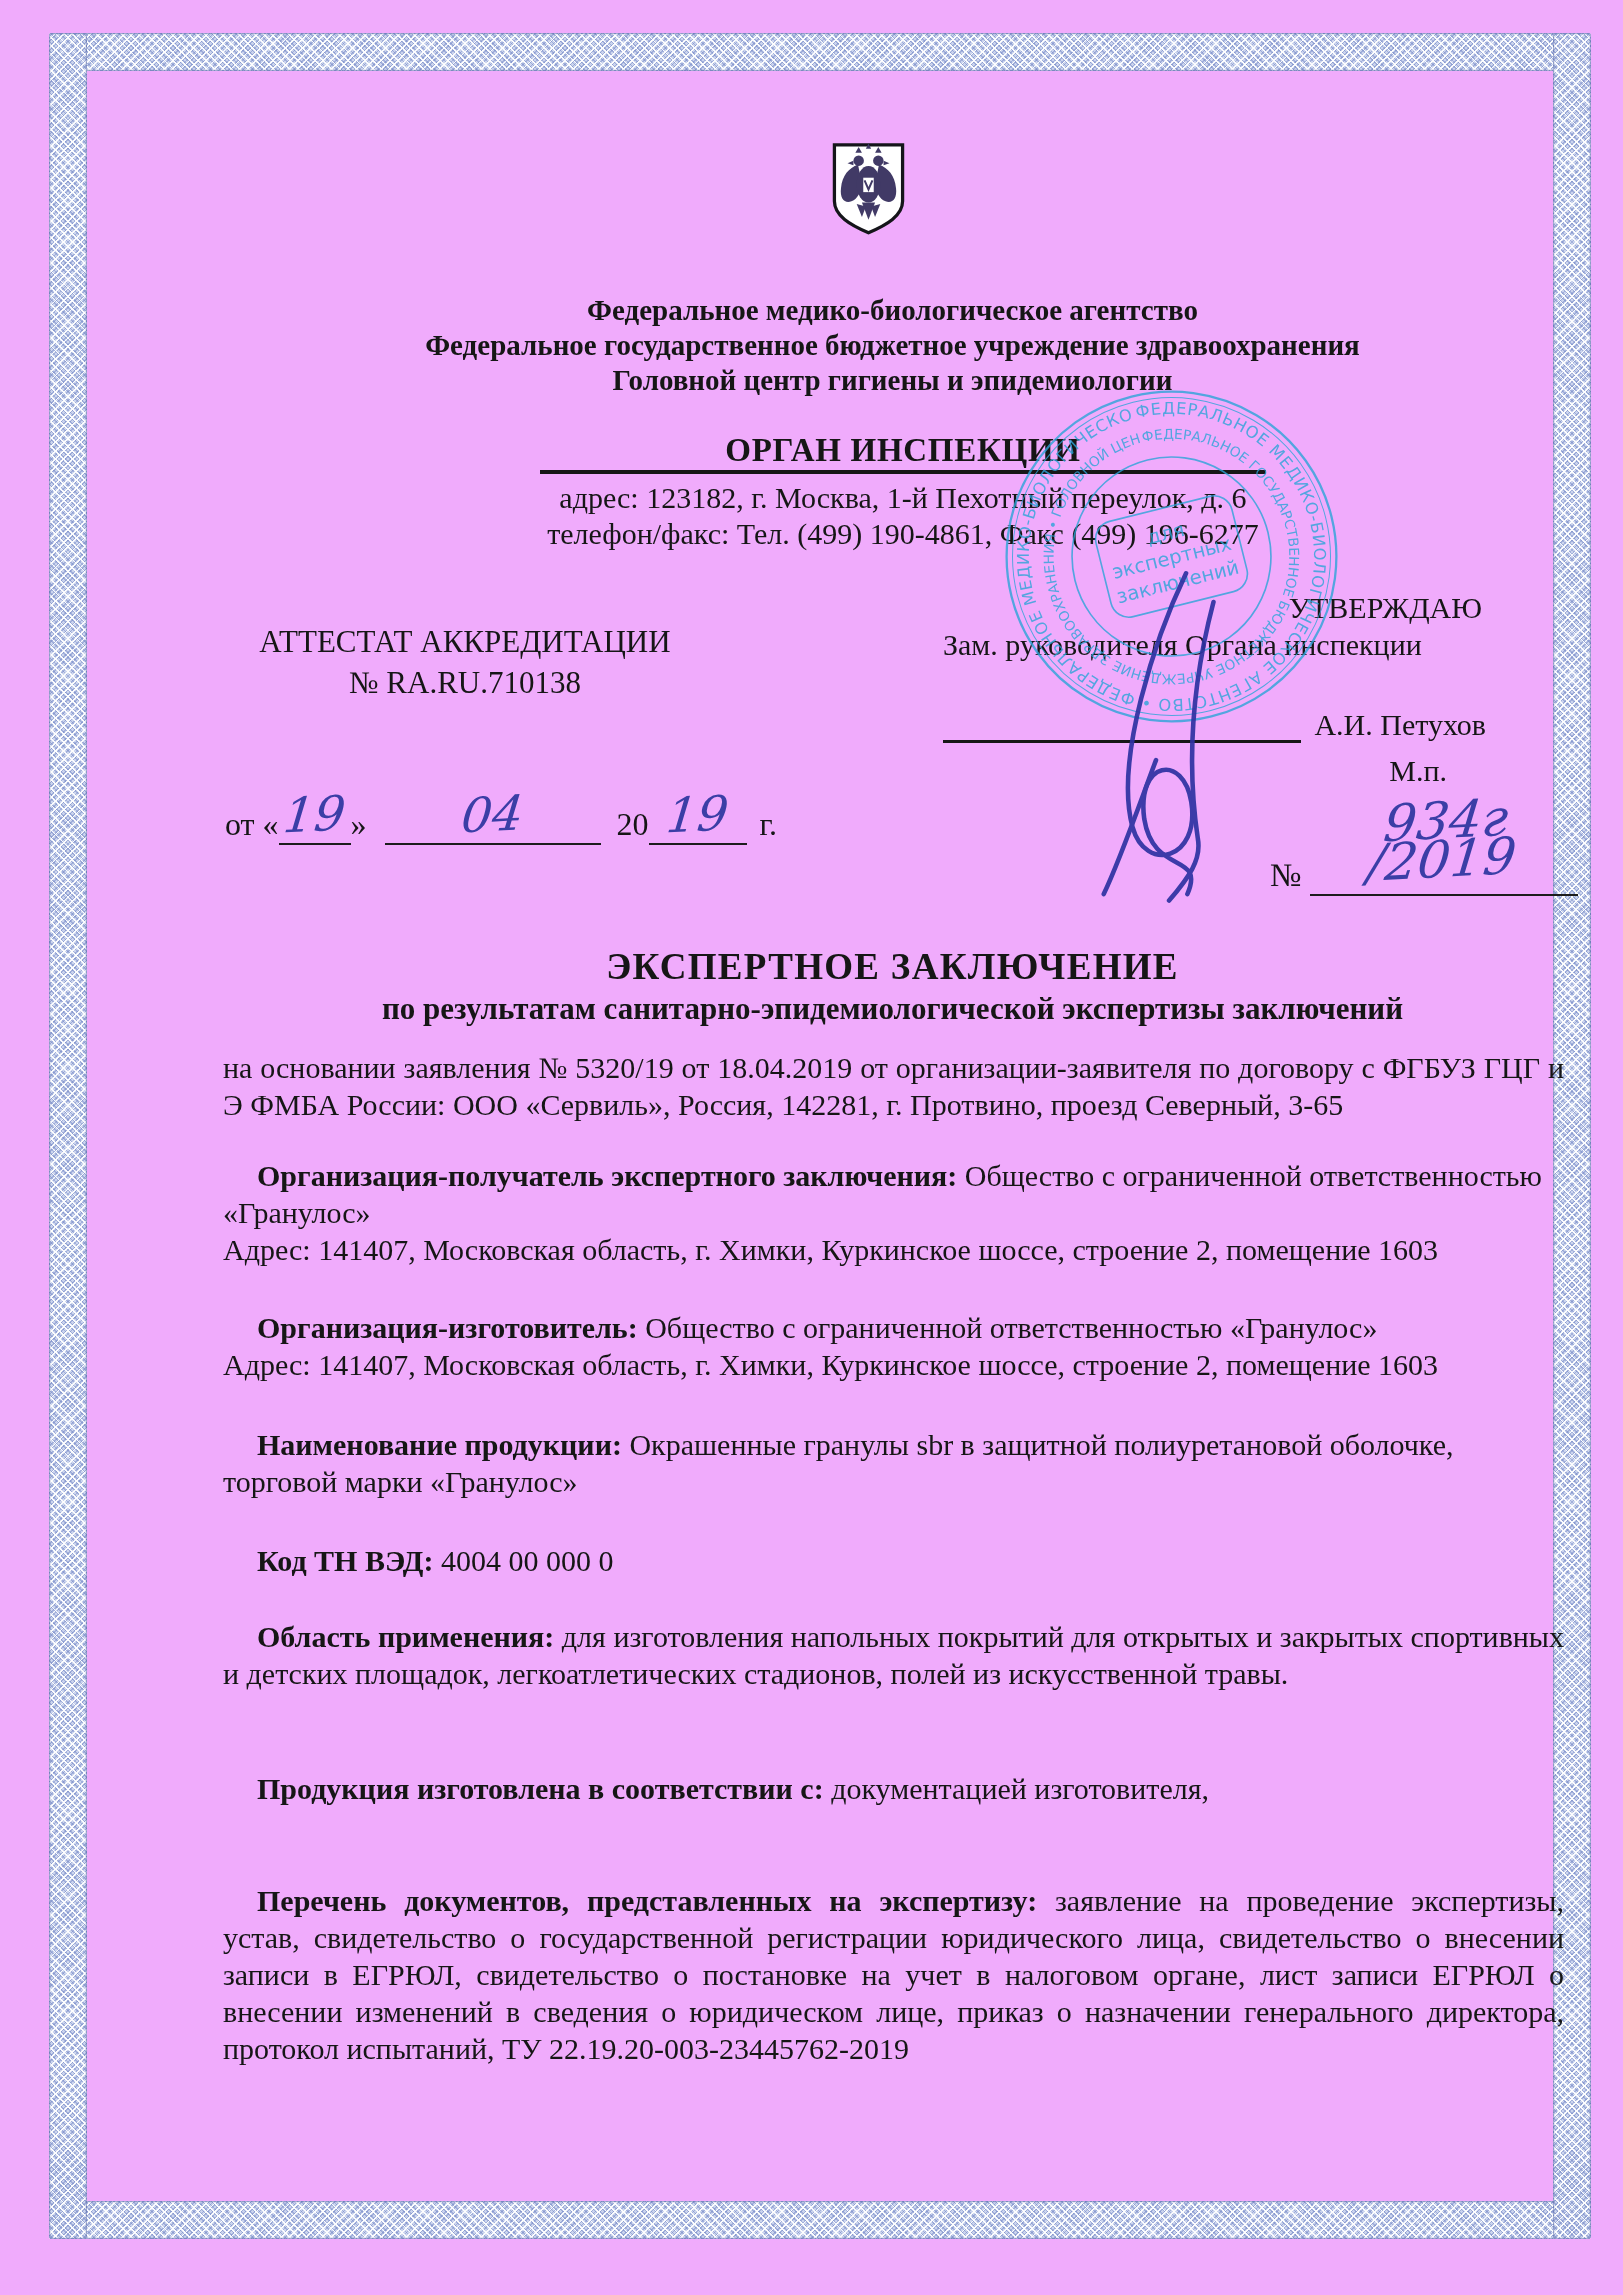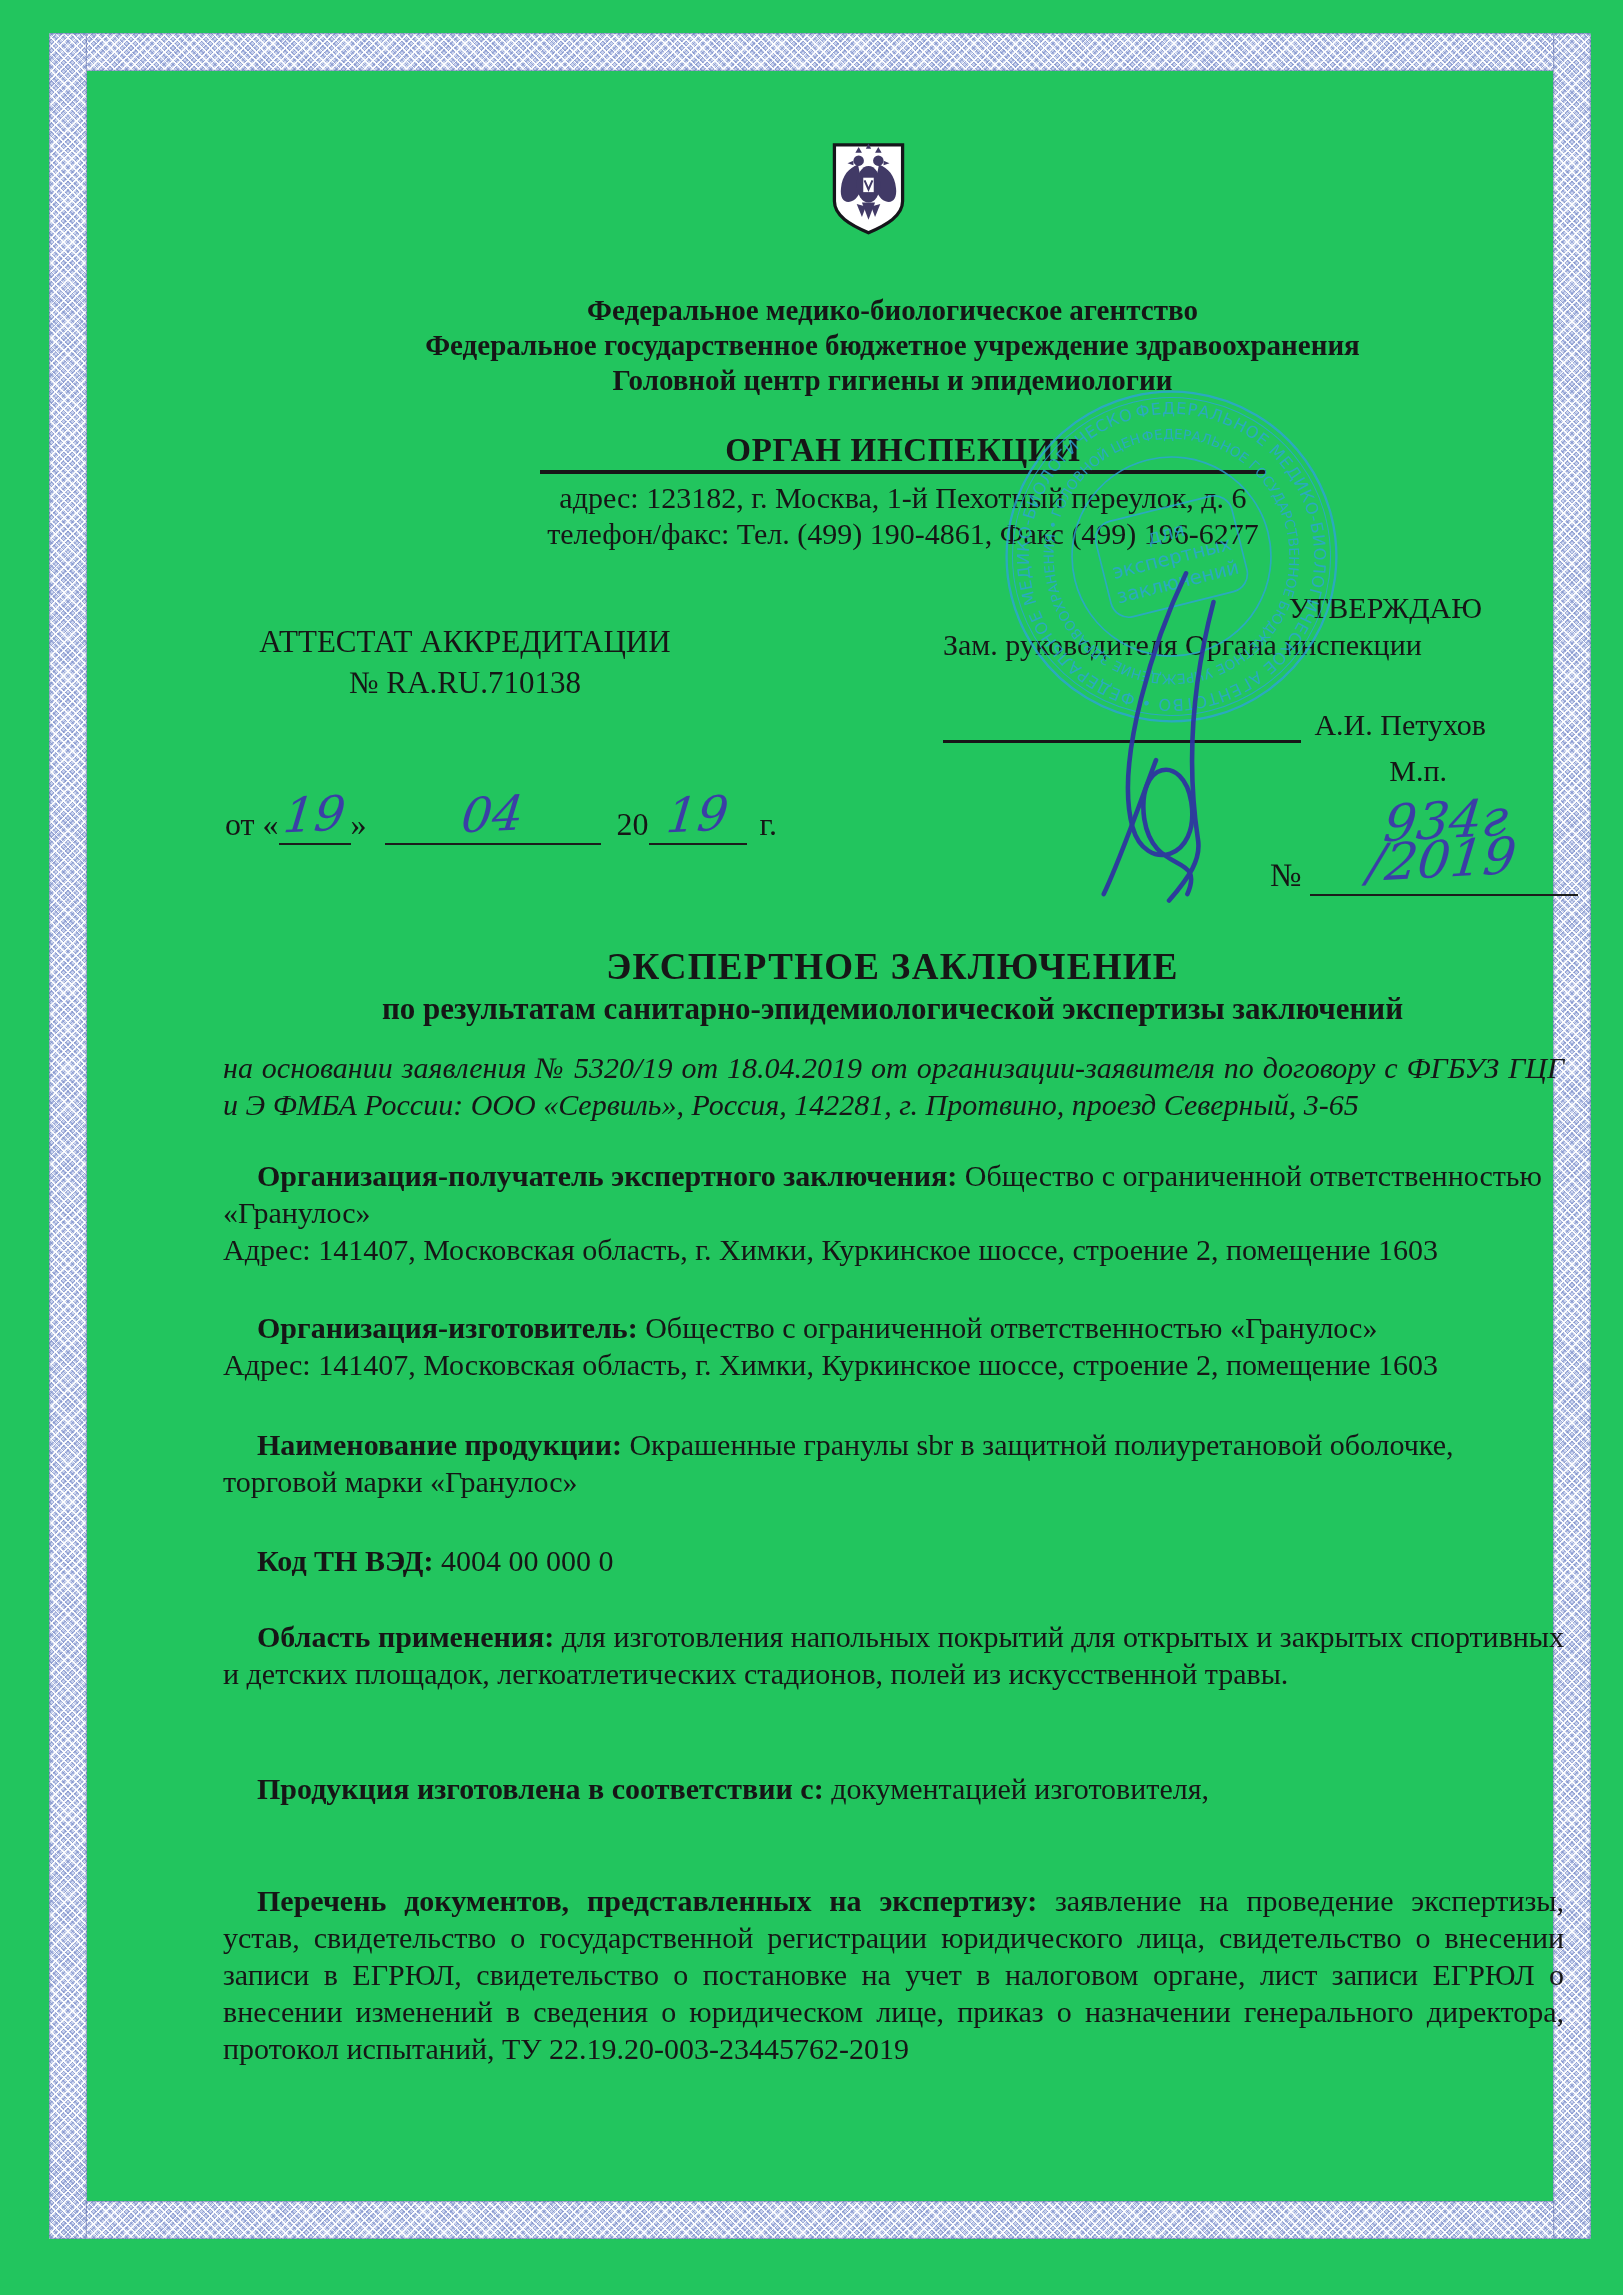--- a/index.html
+++ b/index.html
@@ -1,19 +1,19 @@
 <!DOCTYPE html>
 <html style="font-size:10.5px"><head>
 <meta charset="utf-8">
 <style>
   html,body{margin:0;padding:0;background:#e8e8e8;}
   .page{
     position:relative;
     width:1623px;height:2295px;
-    background:#22c55e;
+    background:#f0abfc;
     font-family:"Liberation Serif", serif;
     color:#161616;
     overflow:hidden;
   }
   
   .bstrip{
     position:absolute;
     background-color:#ccd5ee;
     background-image:
       repeating-linear-gradient(45deg, rgba(255,255,255,.95) 0 1.3px, transparent 1.3px 5.9px),
@@ -176,21 +176,21 @@
   </div>
 
   <div class="numline">
     <span>№</span>
     <span class="num-seg"><span class="hw num-hw">934г /2019</span></span>
   </div>
 
   <div class="doc-title">ЭКСПЕРТНОЕ ЗАКЛЮЧЕНИЕ</div>
   <div class="doc-subtitle">по результатам санитарно-эпидемиологической экспертизы заключений</div>
 
-  <div class="para just" style="top:1049px;font-style:italic;">на основании заявления № 5320/19 от 18.04.2019 от организации-заявителя по договору с ФГБУЗ ГЦГ и Э ФМБА России: ООО «Сервиль», Россия, 142281, г. Протвино, проезд Северный, 3-65</div>
+  <div class="para just" style="top:1049px;">на основании заявления № 5320/19 от 18.04.2019 от организации-заявителя по договору с ФГБУЗ ГЦГ и Э ФМБА России: ООО «Сервиль», Россия, 142281, г. Протвино, проезд Северный, 3-65</div>
 
   <div class="para" style="top:1157px;">
     <b>Организация-получатель экспертного заключения:</b>
     <span>Общество с ограниченной ответственностью «Гранулос»</span>
     <span class="block">Адрес: 141407, Московская область, г. Химки, Куркинское шоссе, строение 2, помещение 1603</span>
   </div>
 
   <div class="para" style="top:1309px;">
     <b>Организация-изготовитель:</b>
     <span>Общество с ограниченной ответственностью «Гранулос»</span>

